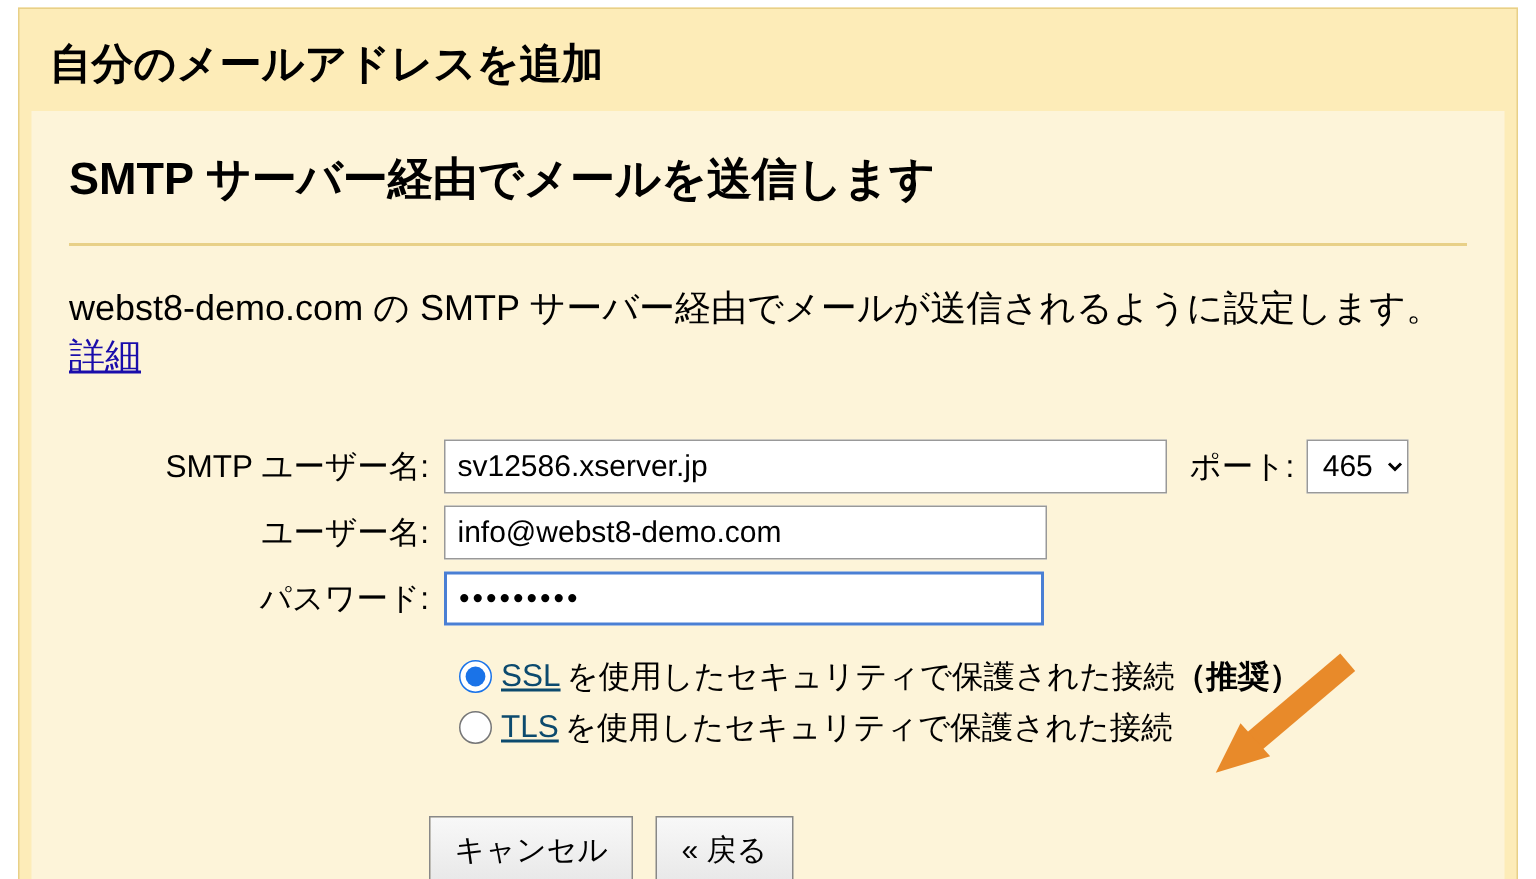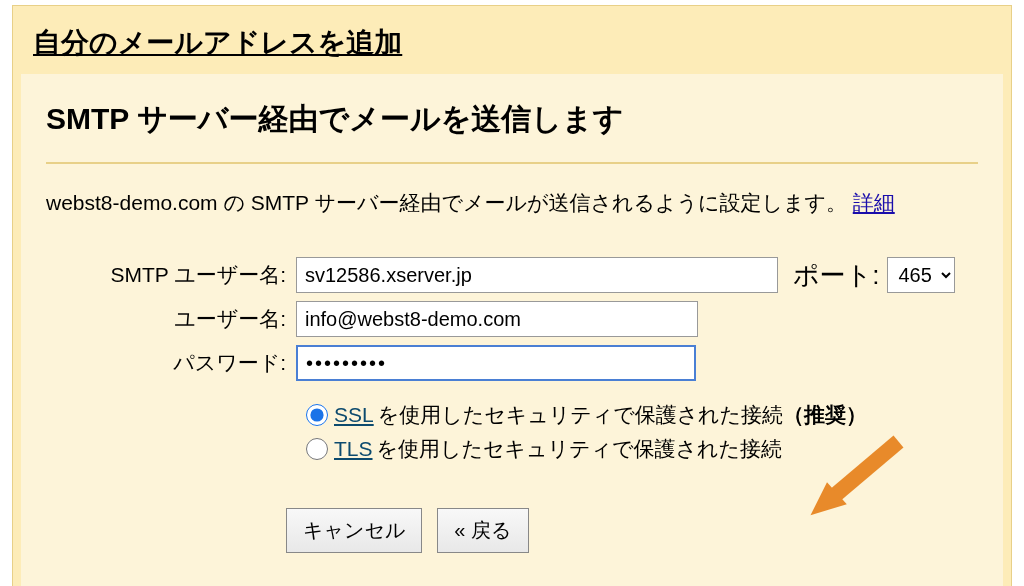--- a/index.html
+++ b/index.html
@@ -15,21 +15,20 @@
       position: relative;
     }
     .outer-container {
       background: #fdecb8;
       border: 1px solid #e8d088;
       width: 1000px;
       margin: 5px auto;
     }
     .header {
       padding: 18px 20px 12px 20px;
-      text-decoration: underline;
     }
     .header h1 {
       font-size: 28px;
       font-weight: bold;
       color: #000;
     }
     .inner-container {
       background: #fdf4d9;
       margin: 0 8px 8px 8px;
       padding: 25px 25px 35px 25px;
@@ -39,21 +38,21 @@
       font-weight: bold;
       color: #000;
       margin-bottom: 22px;
     }
     .divider {
       height: 2px;
       background: #e8d088;
       margin-bottom: 25px;
     }
     .description {
-      font-size: 21px;
+      font-size: 24px;
       color: #000;
       margin-bottom: 40px;
     }
     .description a {
       color: #1a0dab;
       text-decoration: underline;
     }
     .form-row {
       display: flex;
       align-items: center;
@@ -81,21 +80,21 @@
       width: 482px;
     }
     .username-input {
       width: 402px;
     }
     .password-input {
       width: 400px;
       letter-spacing: 2px;
     }
     .port-label {
-      font-size: 26px;
+      font-size: 21px;
       margin-left: 15px;
       margin-right: 8px;
     }
     .port-select {
       font-size: 20px;
       padding: 4px 6px;
       height: 36px;
       border: 1px solid #999;
       background: #fff;
     }

